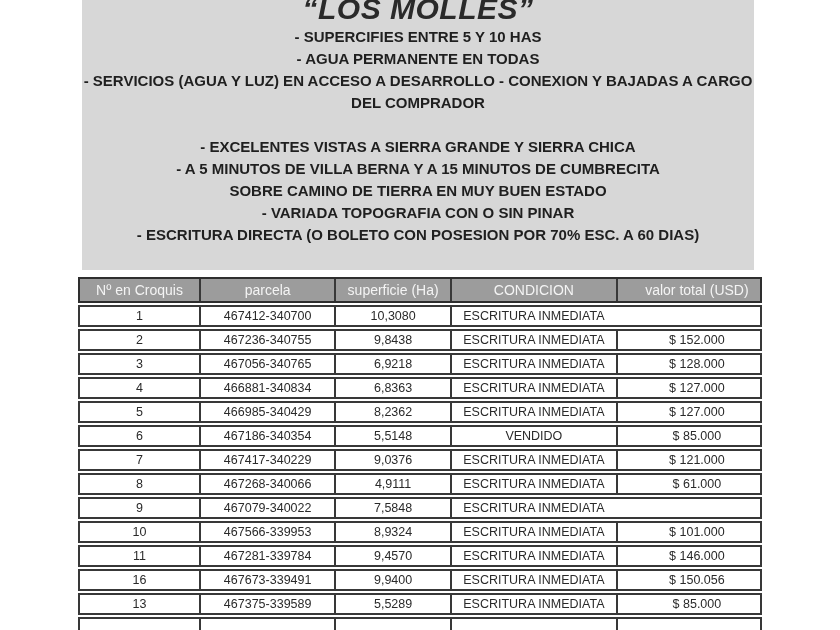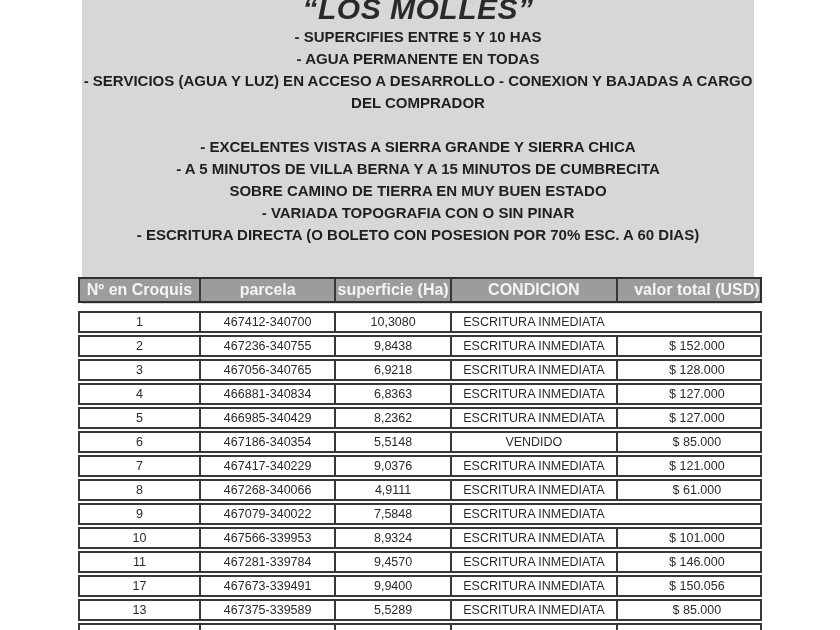--- a/index.html
+++ b/index.html
@@ -6,21 +6,21 @@
   body {
     width: 840px; height: 630px;
     overflow: hidden;
     background: #ffffff;
     font-family: "Liberation Sans", sans-serif;
     position: relative;
   }
   .panel {
     position: absolute;
     left: 82px; top: 0;
-    width: 672px; height: 304px;
+    width: 672px; height: 270px;
     background: #d7d7d7;
     overflow: hidden;
     text-align: center;
     color: #1c1c1c;
   }
   .title {
     margin: -8px 0 0 0;
     font-size: 30px;
     line-height: 34px;
     font-weight: bold;
@@ -42,24 +42,24 @@
     position: absolute;
     left: 78px; top: 277px;
     width: 684px;
   }
   .thead {
     display: flex;
     align-items: stretch;
     height: 22px;
     background: #9c9c9c;
     border: 2px solid #2e2e2e;
-    margin-bottom: 8px;
+    margin-bottom: 2px;
     color: #f4f4f4;
-    font-weight: bold;
-    font-size: 16px;
+    font-weight: normal;
+    font-size: 14px;
   }
   .trow {
     display: flex;
     align-items: stretch;
     height: 18px;
     background: #ffffff;
     border: 2px solid #383838;
     margin-bottom: 2px;
     color: #2a2a2a;
     font-size: 12.5px;
@@ -181,21 +181,21 @@
     <div class="cell c5">$ 101.000</div>
   </div>
         <div class="trow">
     <div class="cell c1">11</div>
     <div class="cell c2">467281-339784</div>
     <div class="cell c3">9,4570</div>
     <div class="cell c4">ESCRITURA INMEDIATA</div>
     <div class="cell c5">$ 146.000</div>
   </div>
         <div class="trow">
-    <div class="cell c1">17</div>
+    <div class="cell c1">16</div>
     <div class="cell c2">467673-339491</div>
     <div class="cell c3">9,9400</div>
     <div class="cell c4">ESCRITURA INMEDIATA</div>
     <div class="cell c5">$ 150.056</div>
   </div>
         <div class="trow">
     <div class="cell c1">13</div>
     <div class="cell c2">467375-339589</div>
     <div class="cell c3">5,5289</div>
     <div class="cell c4">ESCRITURA INMEDIATA</div>

